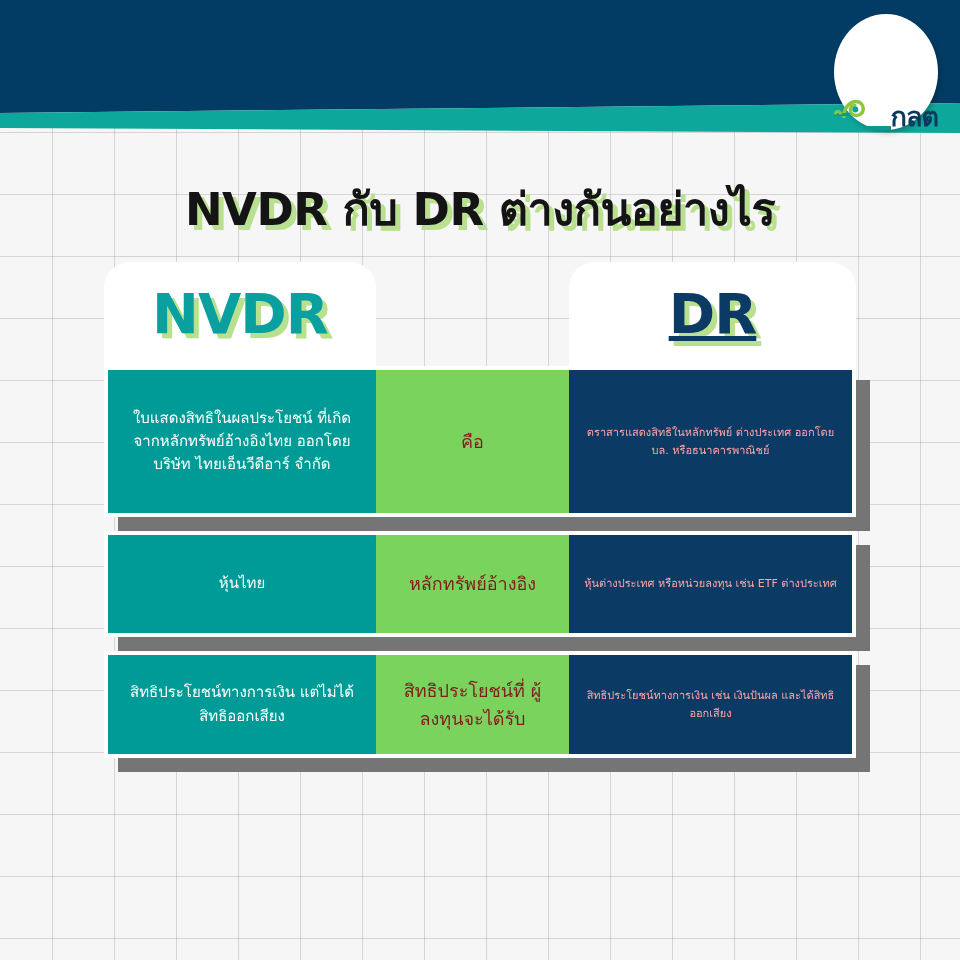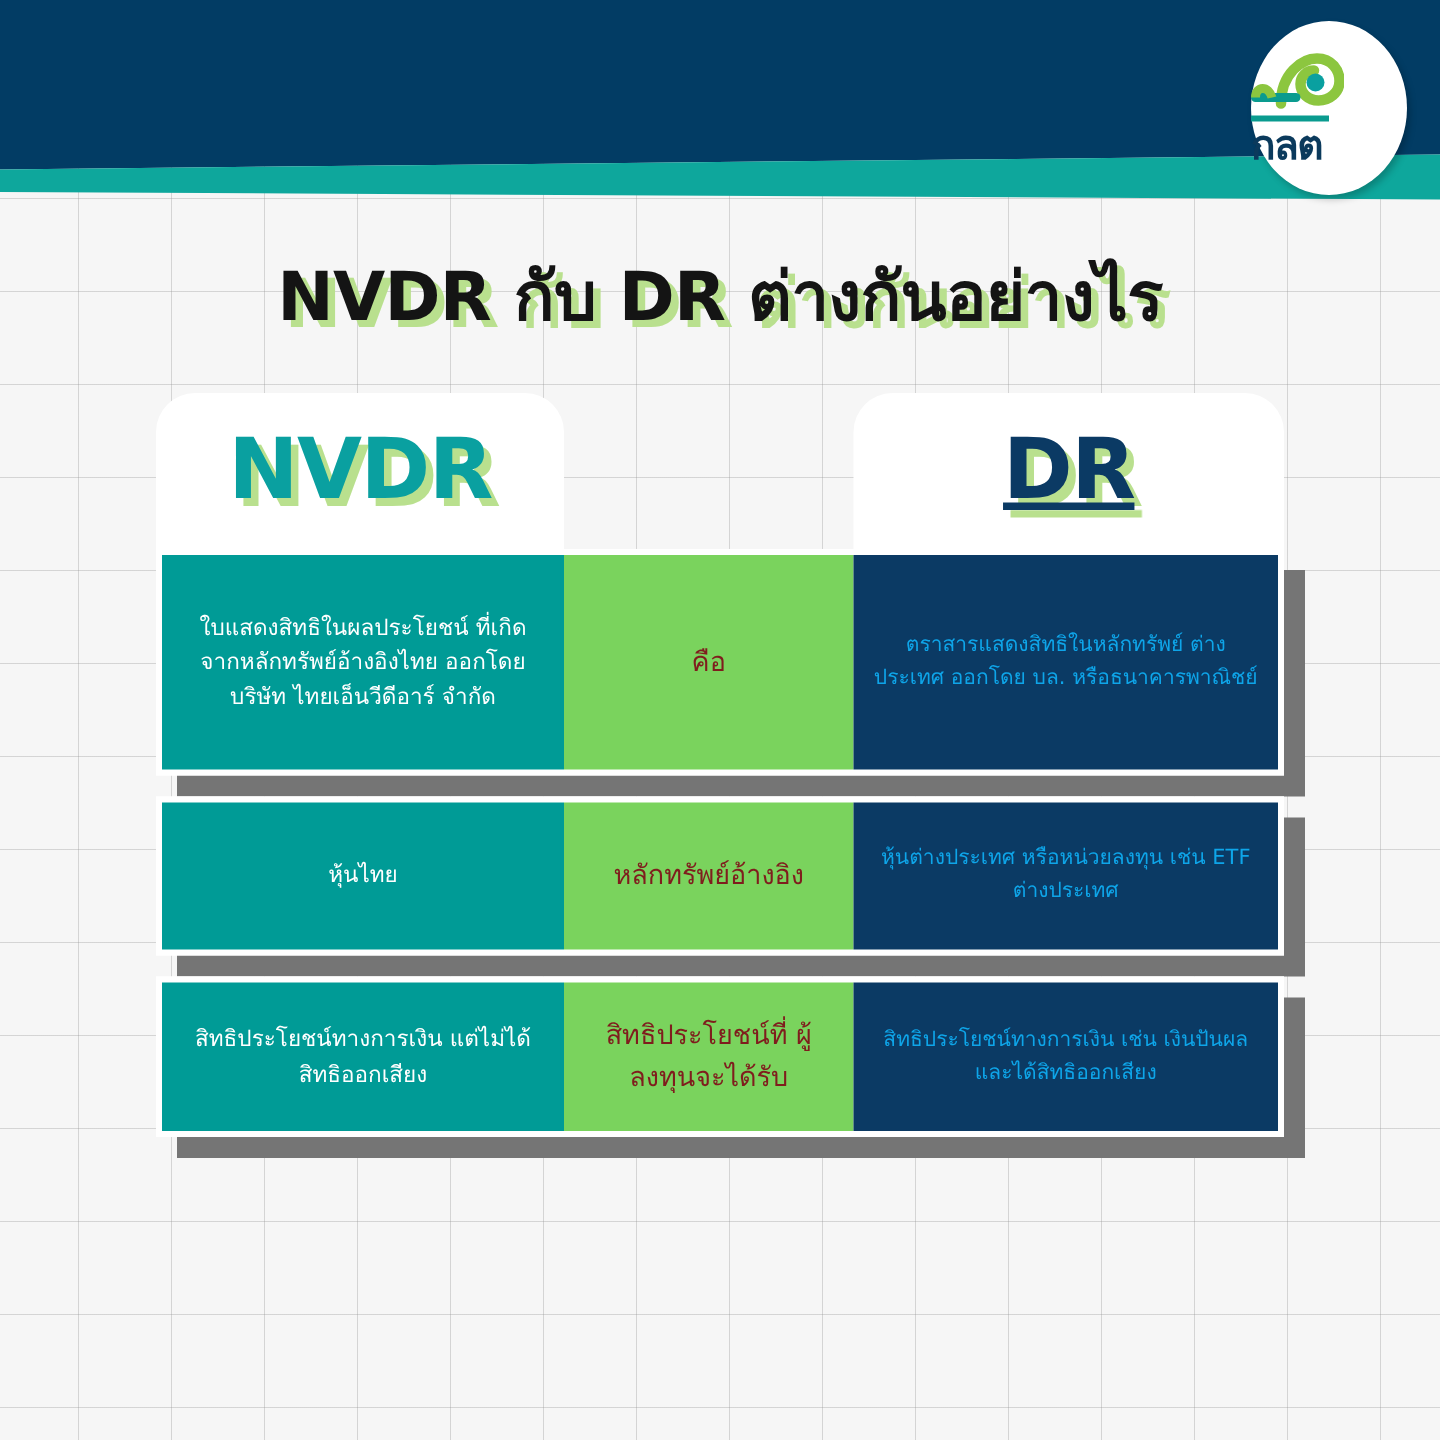--- a/index.html
+++ b/index.html
@@ -35,22 +35,21 @@
   #banner svg { display:block; width:960px; height:142px; }
 
   #logo-badge {
     position: absolute;
     right: 22px; top: 14px;
     width: 104px; height: 116px;
     background: #ffffff;
     border-radius: 52px / 58px;
     box-shadow: 2px 3px 5px rgba(0,0,0,0.22);
     display: flex;
-    flex-direction: column;
-    align-items: flex-start;
+    align-items: flex-end;
     justify-content: center;
   }
   #logo-mark { width: 62px; height: 42px; }
   #logo-rule {
     width: 52px; height: 4px;
     background: #0a9b8f;
     margin-top: 2px;
   }
   #logo-text {
     font-family: "DejaVu Sans", sans-serif;
@@ -58,21 +57,21 @@
     font-weight: 700;
     color: #0b3a5c;
     letter-spacing: -1px;
     line-height: 1;
     margin-top: 3px;
   }
 
   
   #title {
     position: absolute;
-    left: 0; top: 161px;
+    left: 0; top: 173px;
     width: 960px;
     text-align: center;
     font-family: "DejaVu Sans", sans-serif;
     font-size: 45px;
     font-weight: 700;
     color: #141414;
     letter-spacing: -0.5px;
     text-shadow: 5px 5px 0 #b9e08e;
     white-space: nowrap;
   }
@@ -137,21 +136,21 @@
     display: flex;
     align-items: center;
     justify-content: center;
     text-align: center;
     padding: 0 12px;
     font-family: "DejaVu Sans", sans-serif;
     line-height: 1.55;
   }
   .cell-left   { width: 268px; background: #009b96; color: #ffffff; font-size: 15px; }
   .cell-mid    { width: 193px; background: #7ad35d; color: #7f1d1d; font-size: 18px; font-weight: 400; }
-  .cell-right  { width: 283px; background: #0b3a64; color: #0ea5e9; font-size: 14px; }
+  .cell-right  { width: 283px; background: #0b3a64; color: #fca5a5; font-size: 11px; }
 
   .r1 .cell { height: 143px; }
   .r2 .cell { height: 98px; }
   .r3 .cell { height: 99px; }
   .r4 .cell { height: 148px; }
 </style>
 </head>
 <body>
 
 <div id="stage">

